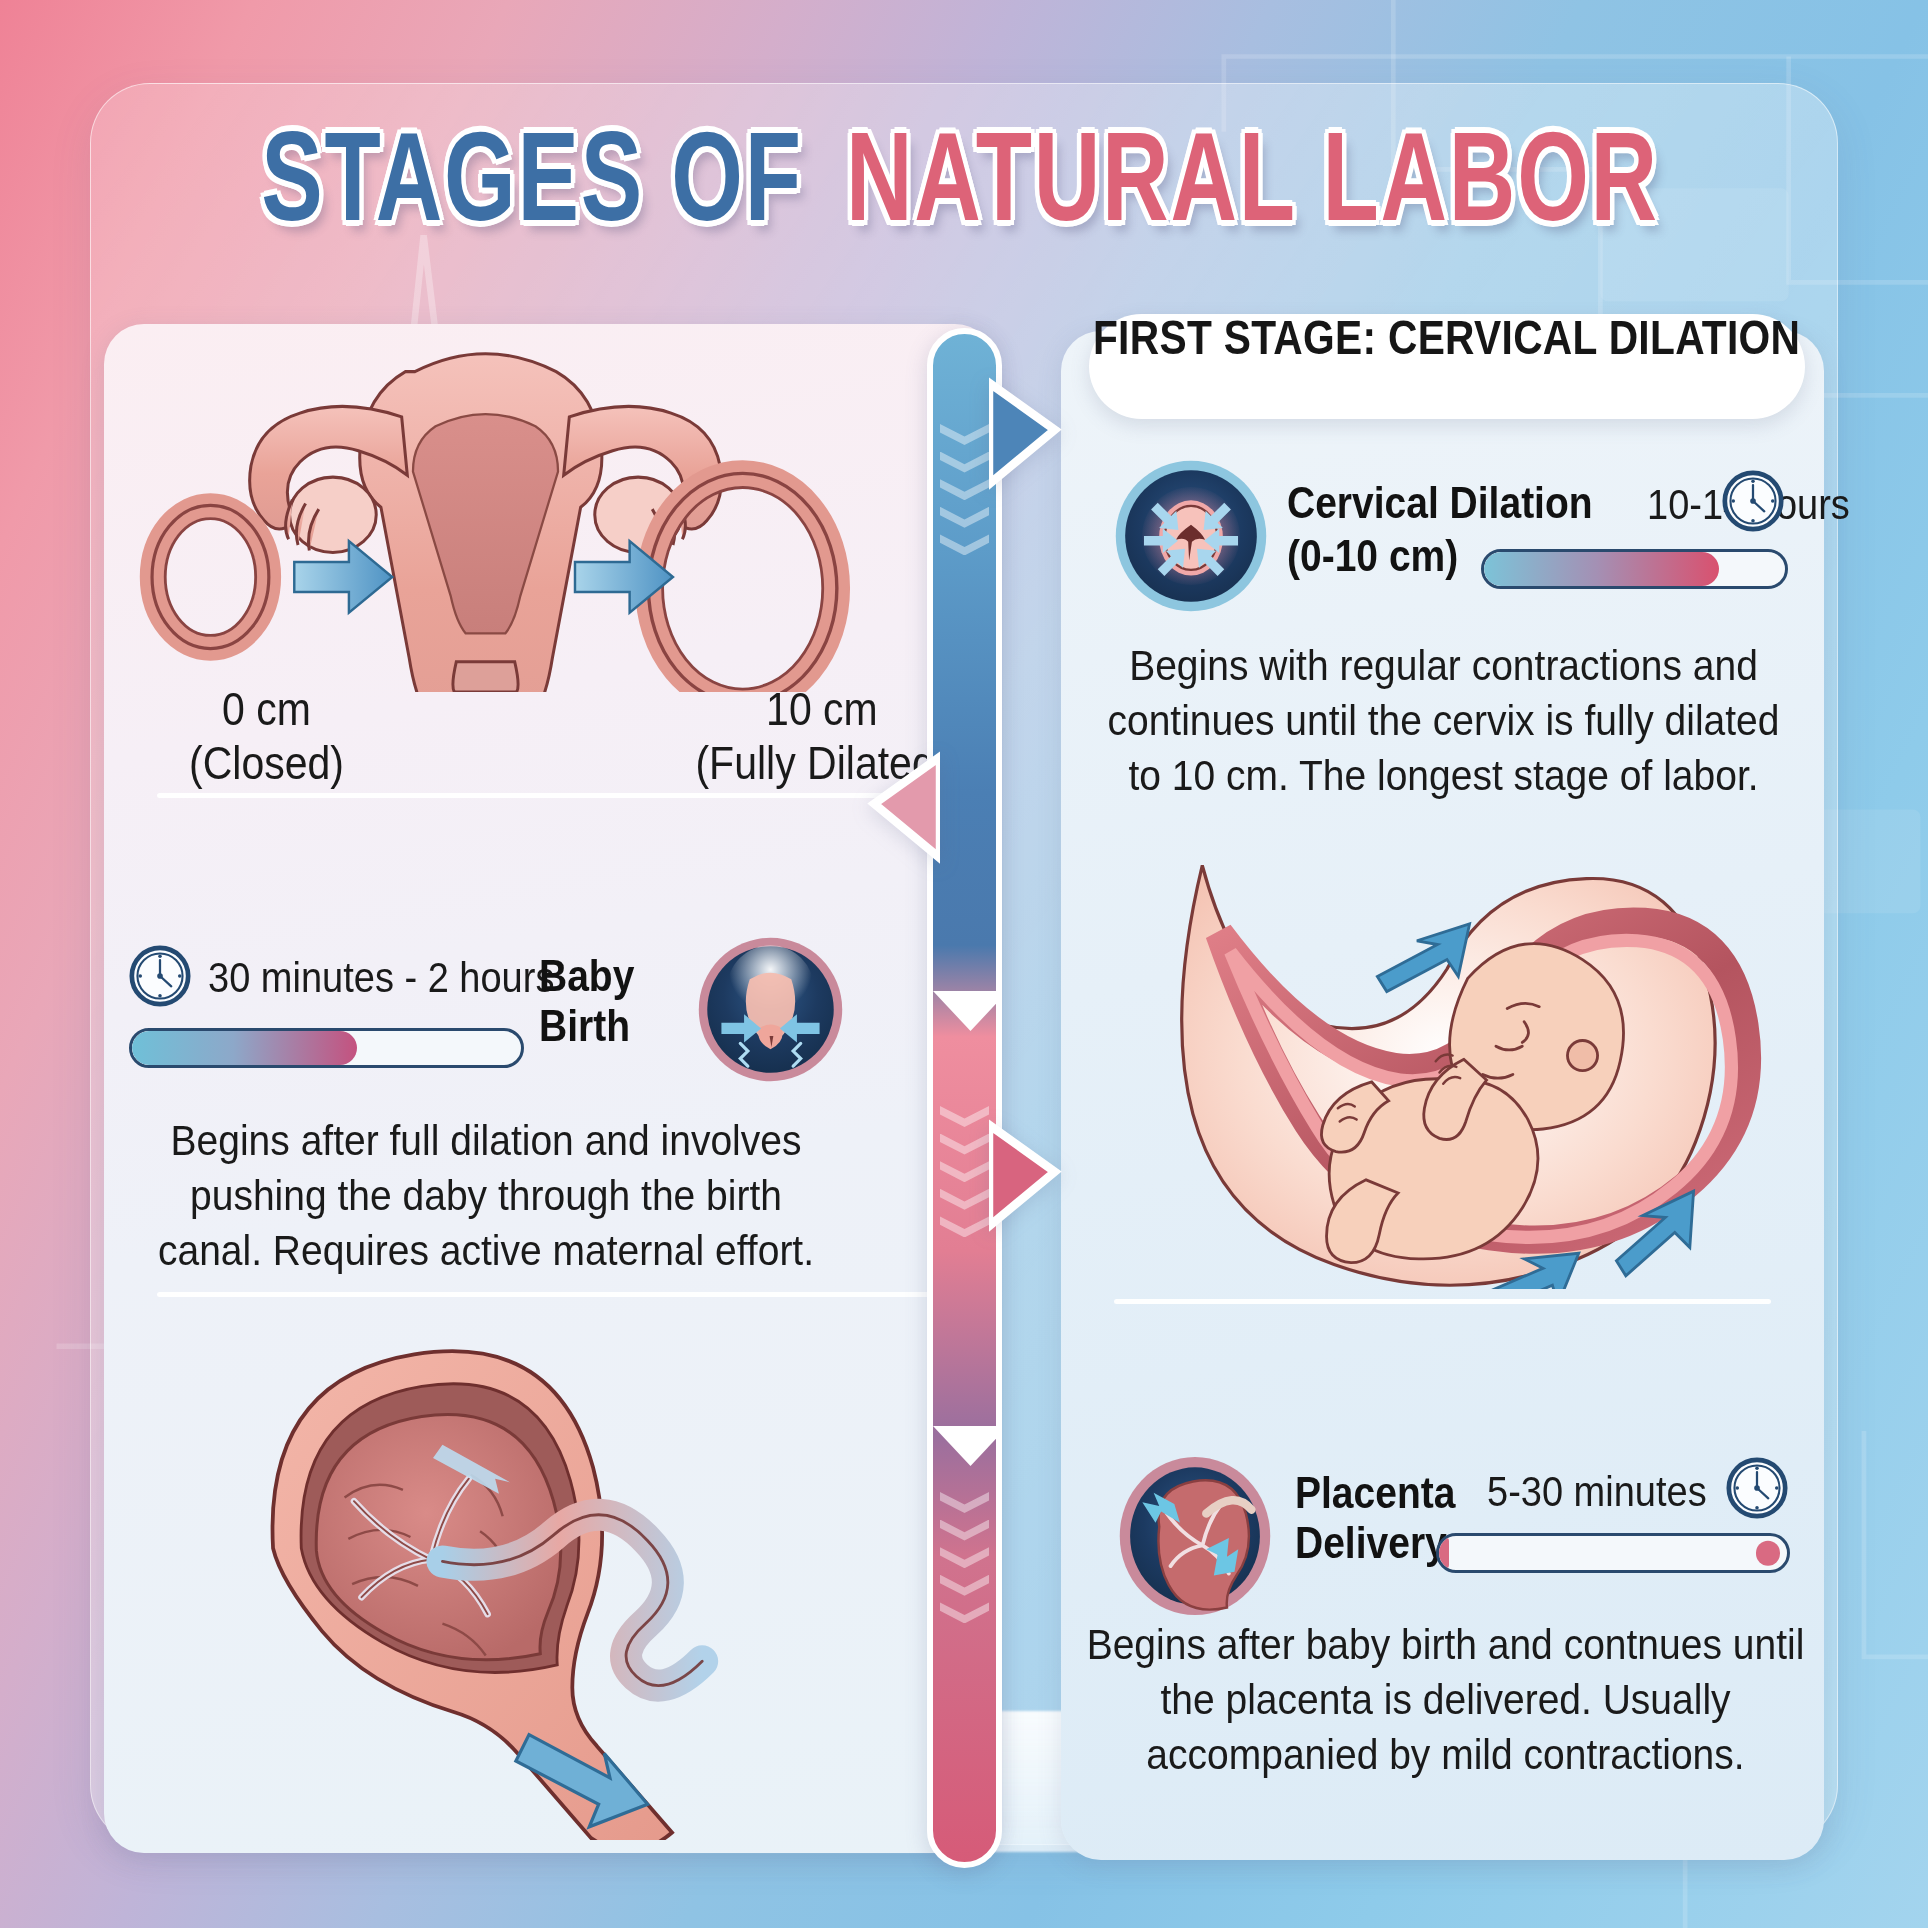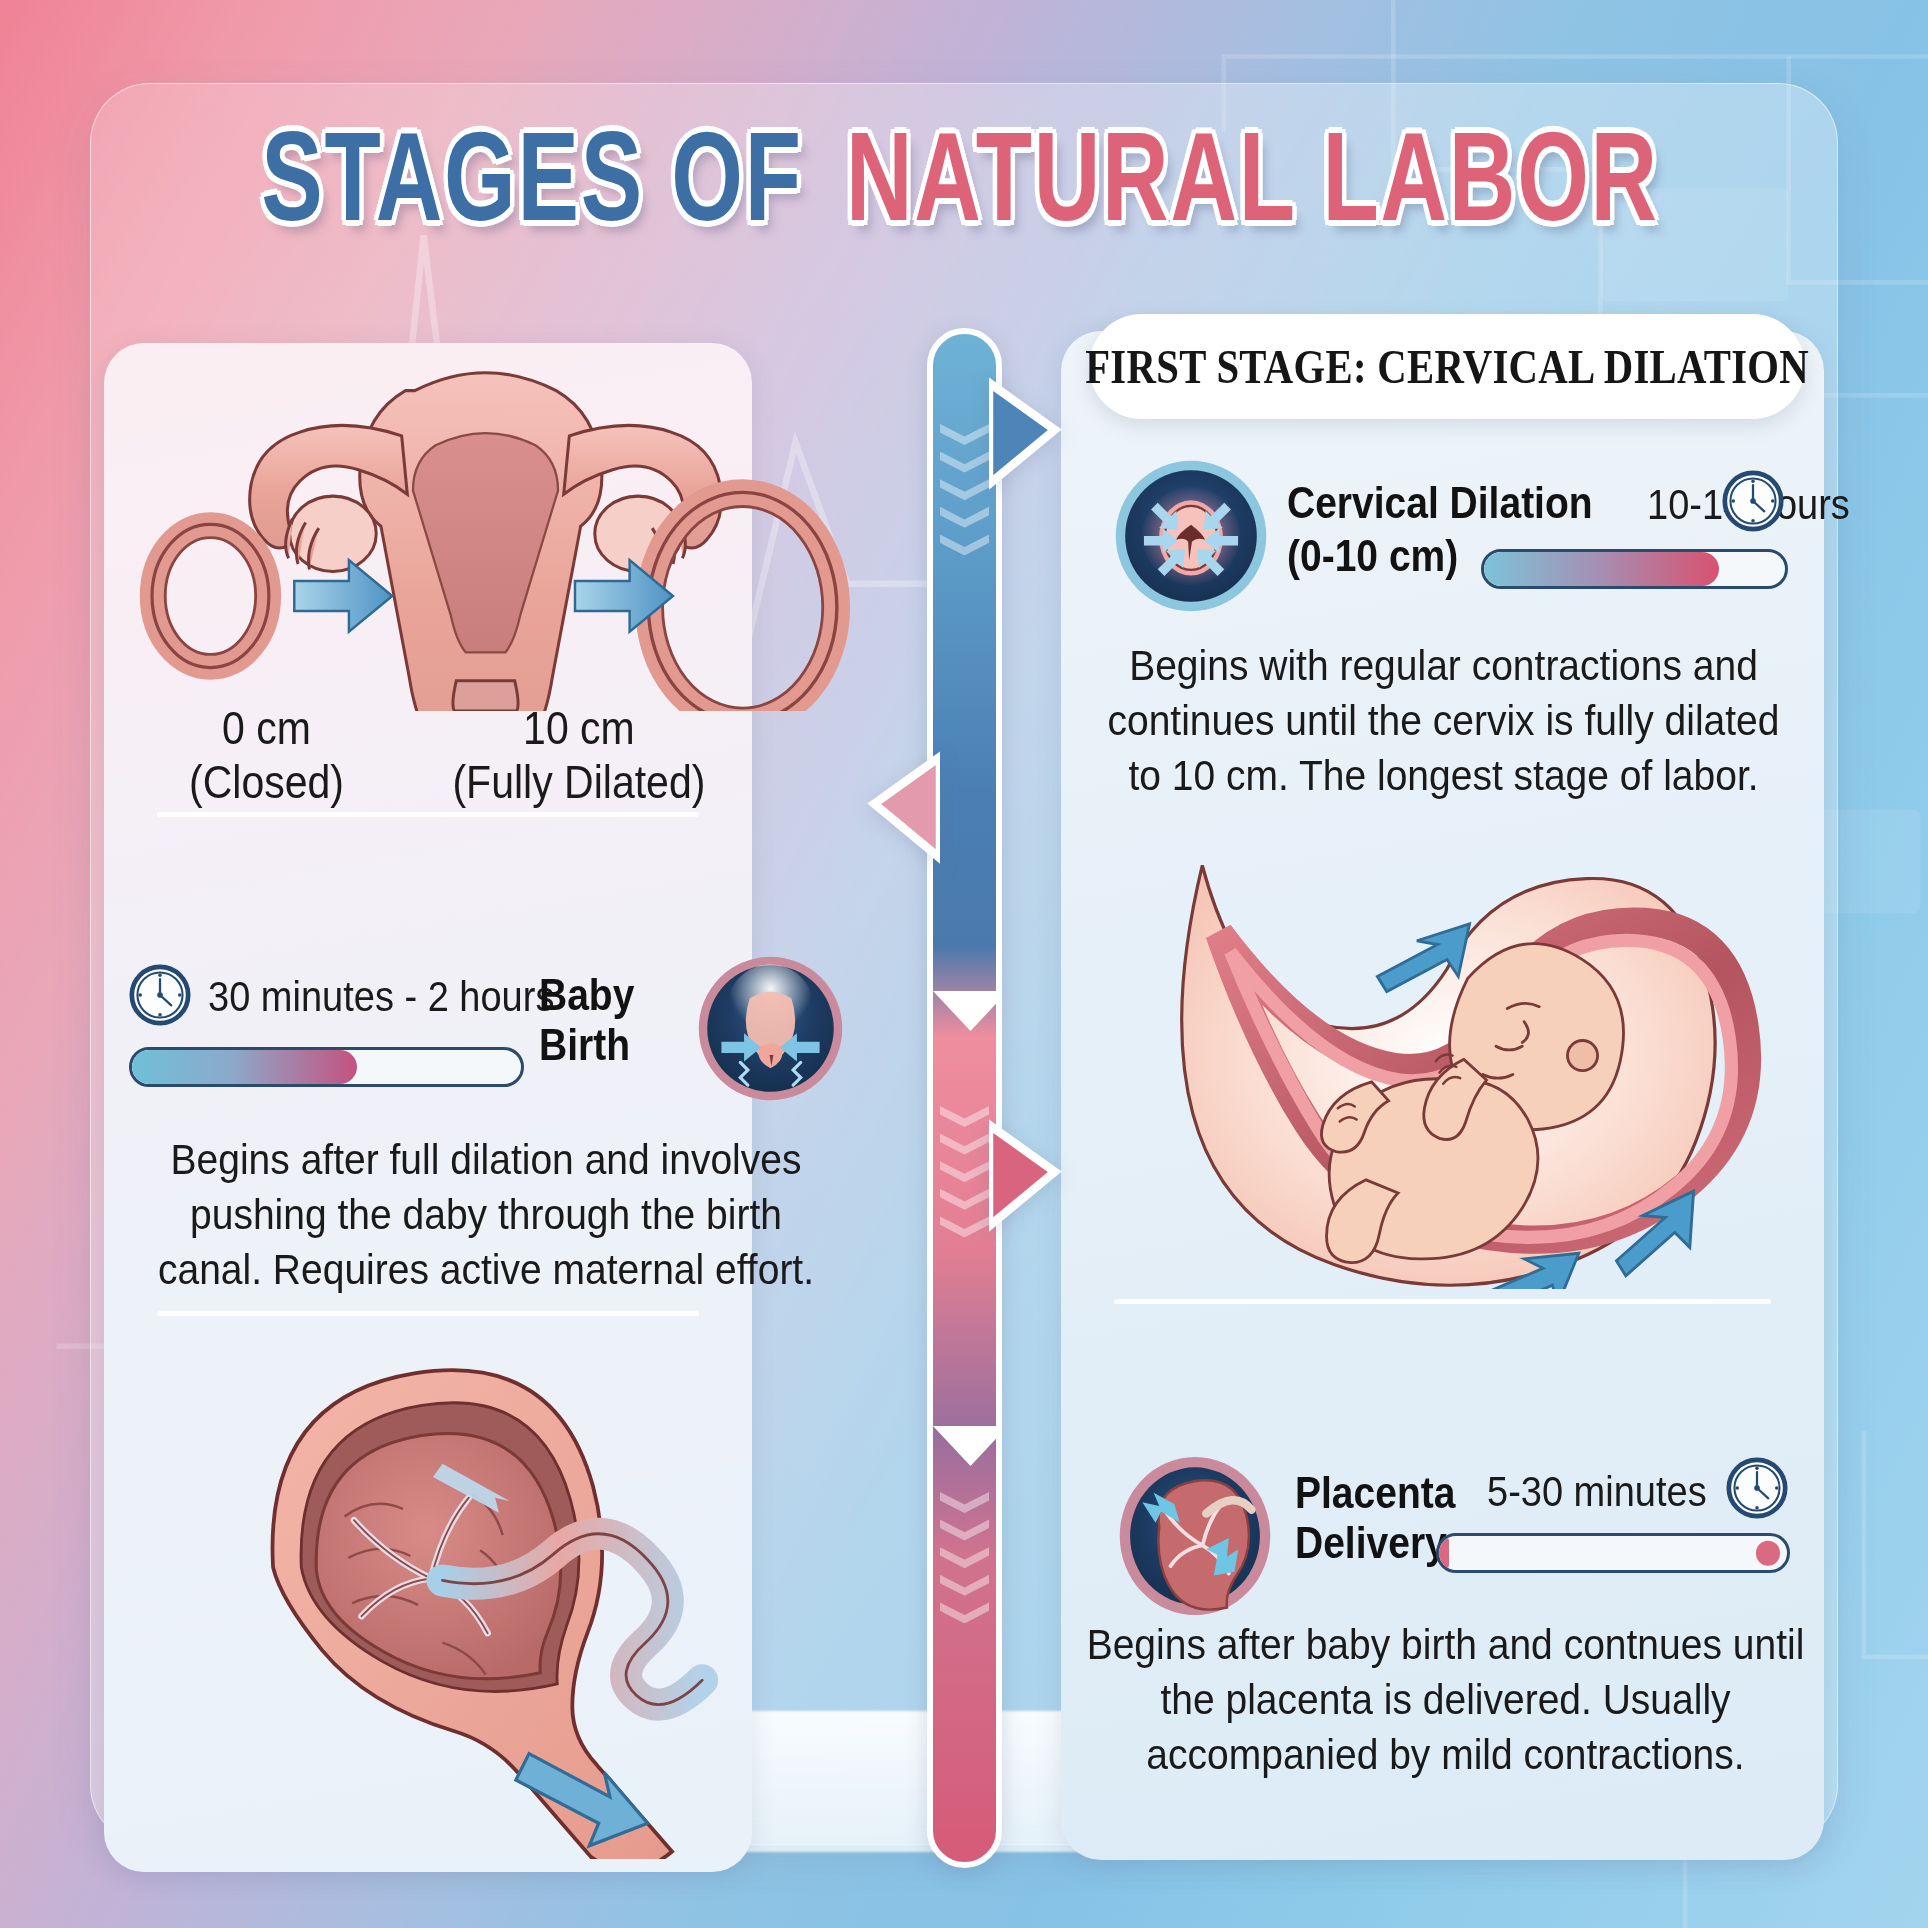--- a/index.html
+++ b/index.html
@@ -51,21 +51,21 @@
       -3.8px -3.8px 0 #fff, 3.8px -3.8px 0 #fff, -3.8px 3.8px 0 #fff, 3.8px 3.8px 0 #fff,
       0 -4.7px 0 #fff, 0 4.7px 0 #fff, -4.7px 0 0 #fff, 4.7px 0 0 #fff,
       6.6px 8.5px 8.5px rgba(70,70,110,0.28); }
 
   
   .panel {
     position:absolute; border-radius:40px;
     box-shadow:0 5.6px 24.5px rgba(100,105,140,0.16);
   }
   .panel-left {
-    left:104px; top:343px; width:648px; height:1529px;
+    left:104px; top:324px; width:891px; height:1529px;
     background:linear-gradient(170deg, #fbeef2 0%, #f6eff6 26%, #eef1f8 56%, #e9f2f8 100%);
   }
   .panel-right {
     right:104px; top:331px; width:763px; height:1529px;
     background:linear-gradient(170deg, #eef4f9 0%, #e6f0f8 40%, #dcebf6 100%);
   }
   .divider {
     position:absolute; left:53px; right:53px; height:4.7px;
     background:rgba(255,255,255,0.95); border-radius:2.8px;
   }
@@ -97,24 +97,23 @@
     position:absolute; width:109px; height:113px;
     filter:drop-shadow(0 4.7px 9.4px rgba(90,100,140,0.20));
   }
   .tl-arrow.right { left:989px; }
   .tl-arrow.left  { left:831px; }
 
   
   .pill {
     position:absolute; height:105px; border-radius:53px;
     background:#ffffff;
-    display:flex; align-items:center; justify-content:center;
+    display:flex; align-items:flex-start; justify-content:center;
     box-shadow:0 6.6px 19px rgba(95,105,140,0.18);
     padding:0 38px;
-    font-family:Liberation Serif, serif;
   }
   .pill-text {
     font-size:42px; font-weight:bold; color:#161616;
     letter-spacing:0.3px; white-space:nowrap;
     transform:scaleY(1.14) scaleX(0.97);
   }
 
   
   .para {
     position:absolute; text-align:center; color:#1a1a1a;

